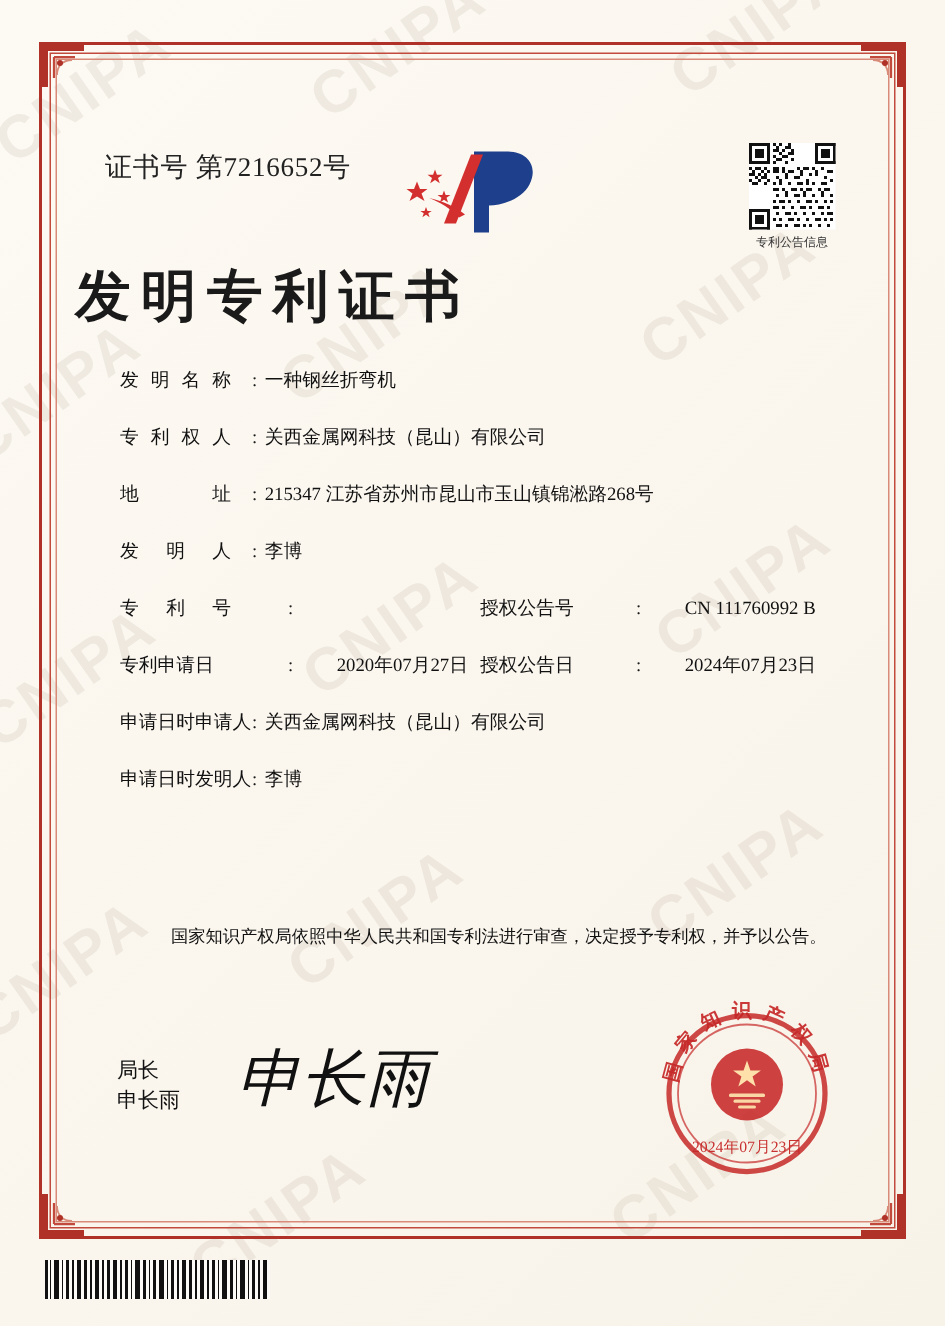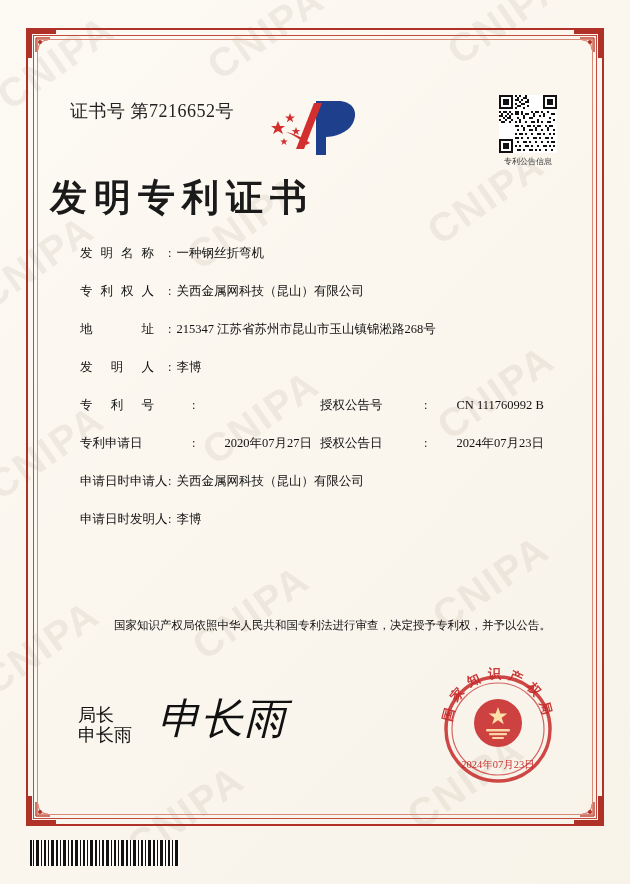--- a/index.html
+++ b/index.html
@@ -210,21 +210,21 @@
   .paragraph p.indent { text-indent: 24px; }
 
   
   .sig-area {
     position: absolute;
     left: 28px;
     top: 650px;
     width: 330px;
   }
   .sig-label {
-    font-size: 18px;
+    font-size: 14px;
     line-height: 20px;
     color: #111;
   }
   .sig-script {
     position: absolute;
     left: 80px;
     top: -14px;
     font-family: "Liberation Serif", "DejaVu Serif", serif;
     font-size: 42px;
     color: #111;

